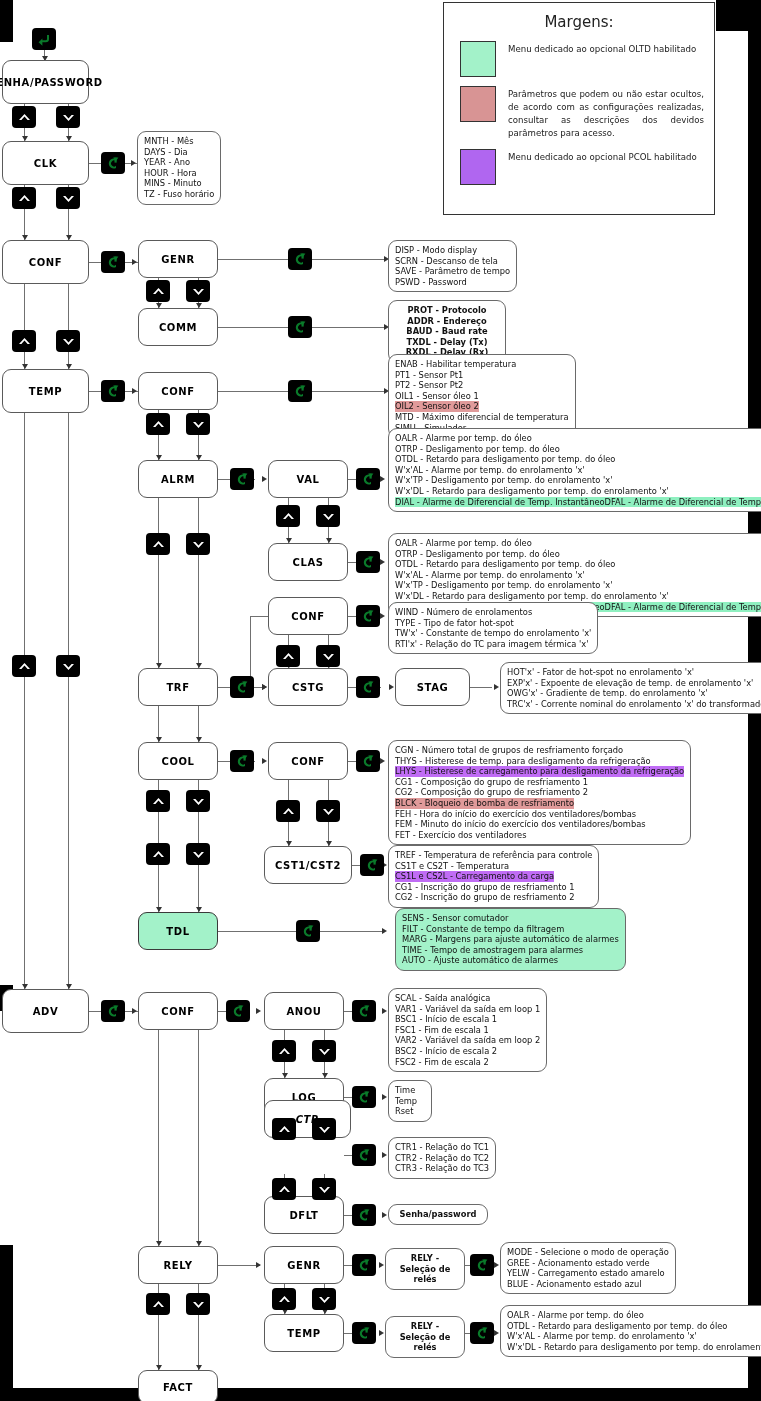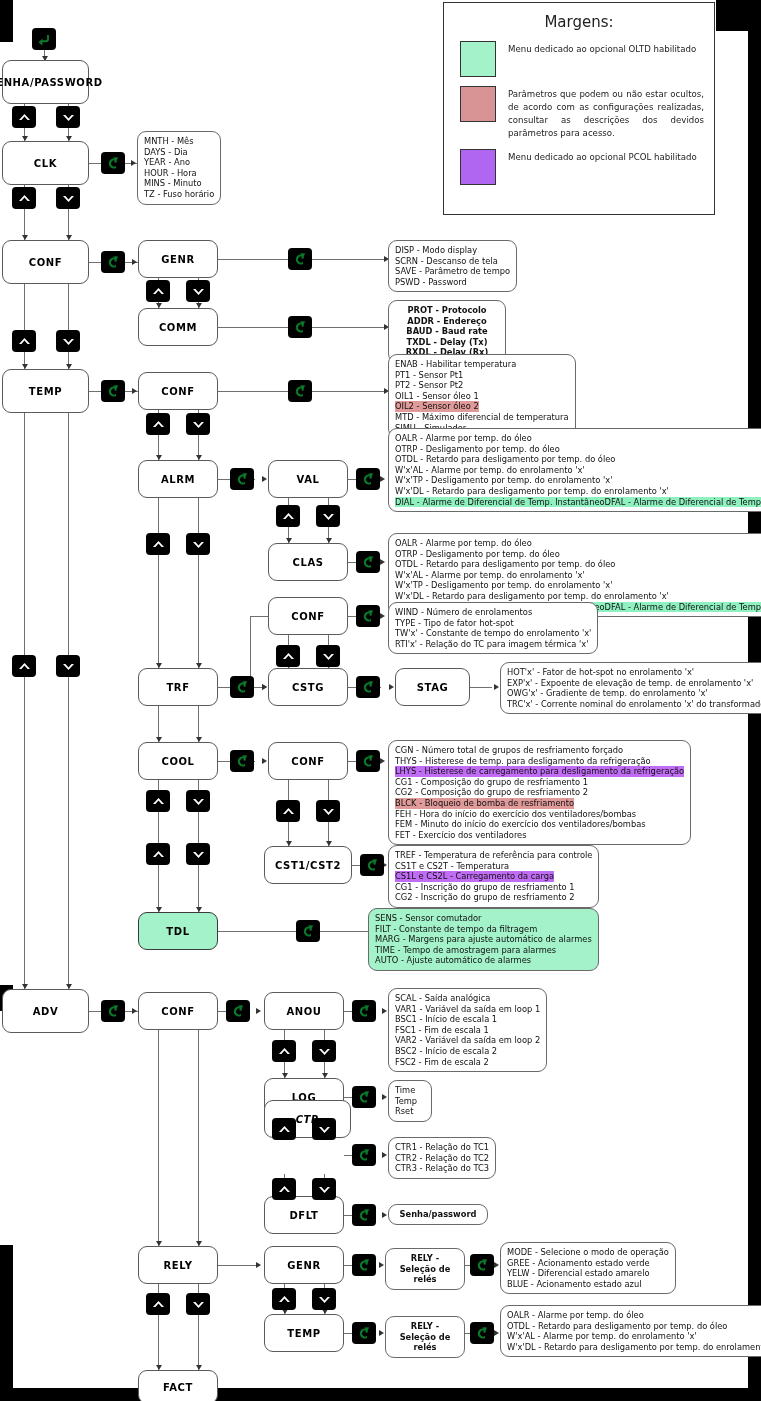--- a/index.html
+++ b/index.html
@@ -286,21 +286,21 @@
       <div>RTI'x' - Relação do TC para imagem térmica 'x'</div>
     </div>
   <div class="plist" id="pl-stag" style="left:500px;top:662px;">
       <div>HOT'x' - Fator de hot-spot no enrolamento 'x'</div>
       <div>EXP'x' - Expoente de elevação de temp. de enrolamento 'x'</div>
       <div>OWG'x' - Gradiente de temp. do enrolamento 'x'</div>
       <div>TRC'x' - Corrente nominal do enrolamento 'x' do transformador</div>
     </div>
   <div class="plist" id="pl-coolconf" style="left:388px;top:740px;"><div>CGN - Número total de grupos de resfriamento forçado</div><div>THYS - Histerese de temp. para desligamento da refrigeração</div><div class="hl-p" style="display: inline-block;">LHYS - Histerese de carregamento para desligamento da refrigeração</div><div>CG1 - Composição do grupo de resfriamento 1</div><div>CG2 - Composição do grupo de resfriamento 2</div><div class="hl-r" style="display: inline-block;">BLCK - Bloqueio de bomba de resfriamento</div><div>FEH - Hora do início do exercício dos ventiladores/bombas</div><div>FEM - Minuto do início do exercício dos ventiladores/bombas</div><div>FET - Exercício dos ventiladores</div></div>
   <div class="plist" id="pl-cst12" style="left:388px;top:845px;"><div>TREF - Temperatura de referência para controle</div><div>CS1T e CS2T - Temperatura</div><div class="hl-p" style="display: inline-block;">CS1L e CS2L - Carregamento da carga</div><div>CG1 - Inscrição do grupo de resfriamento 1</div><div>CG2 - Inscrição do grupo de resfriamento 2</div></div>
-  <div class="plist green" id="pl-tdl" style="left:368px;top:908px;">
+  <div class="plist green" id="pl-tdl" style="left:395px;top:908px;">
       <div>SENS - Sensor comutador</div>
       <div>FILT - Constante de tempo da filtragem</div>
       <div>MARG - Margens para ajuste automático de alarmes</div>
       <div>TIME - Tempo de amostragem para alarmes</div>
       <div>AUTO - Ajuste automático de alarmes</div>
     </div>
   <div class="plist" id="pl-anou" style="left:388px;top:988px;">
       <div>SCAL - Saída analógica</div>
       <div>VAR1 - Variável da saída em loop 1</div>
       <div>BSC1 - Início de escala 1</div>
@@ -318,21 +318,21 @@
       <div>CTR1 - Relação do TC1</div>
       <div>CTR2 - Relação do TC2</div>
       <div>CTR3 - Relação do TC3</div>
     </div>
   <div class="plist center" id="pl-dflt" style="left:388px;top:1204px;width:100px;">
       <div>Senha/password</div>
     </div>
   <div class="plist" id="pl-relygenr" style="left:500px;top:1242px;">
       <div>MODE - Selecione o modo de operação</div>
       <div>GREE - Acionamento estado verde</div>
-      <div>YELW - Diferencial estado amarelo</div>
+      <div>YELW - Carregamento estado amarelo</div>
       <div>BLUE - Acionamento estado azul</div>
     </div>
   <div class="plist" id="pl-relytemp" style="left:500px;top:1305px;">
       <div>OALR - Alarme por temp. do óleo</div>
       <div>OTDL - Retardo para desligamento por temp. do óleo</div>
       <div>W'x'AL - Alarme por temp. do enrolamento 'x'</div>
       <div>W'x'DL - Retardo para desligamento por temp. do enrolamento 'x'</div>
     </div>
 
   <div id="keys">

